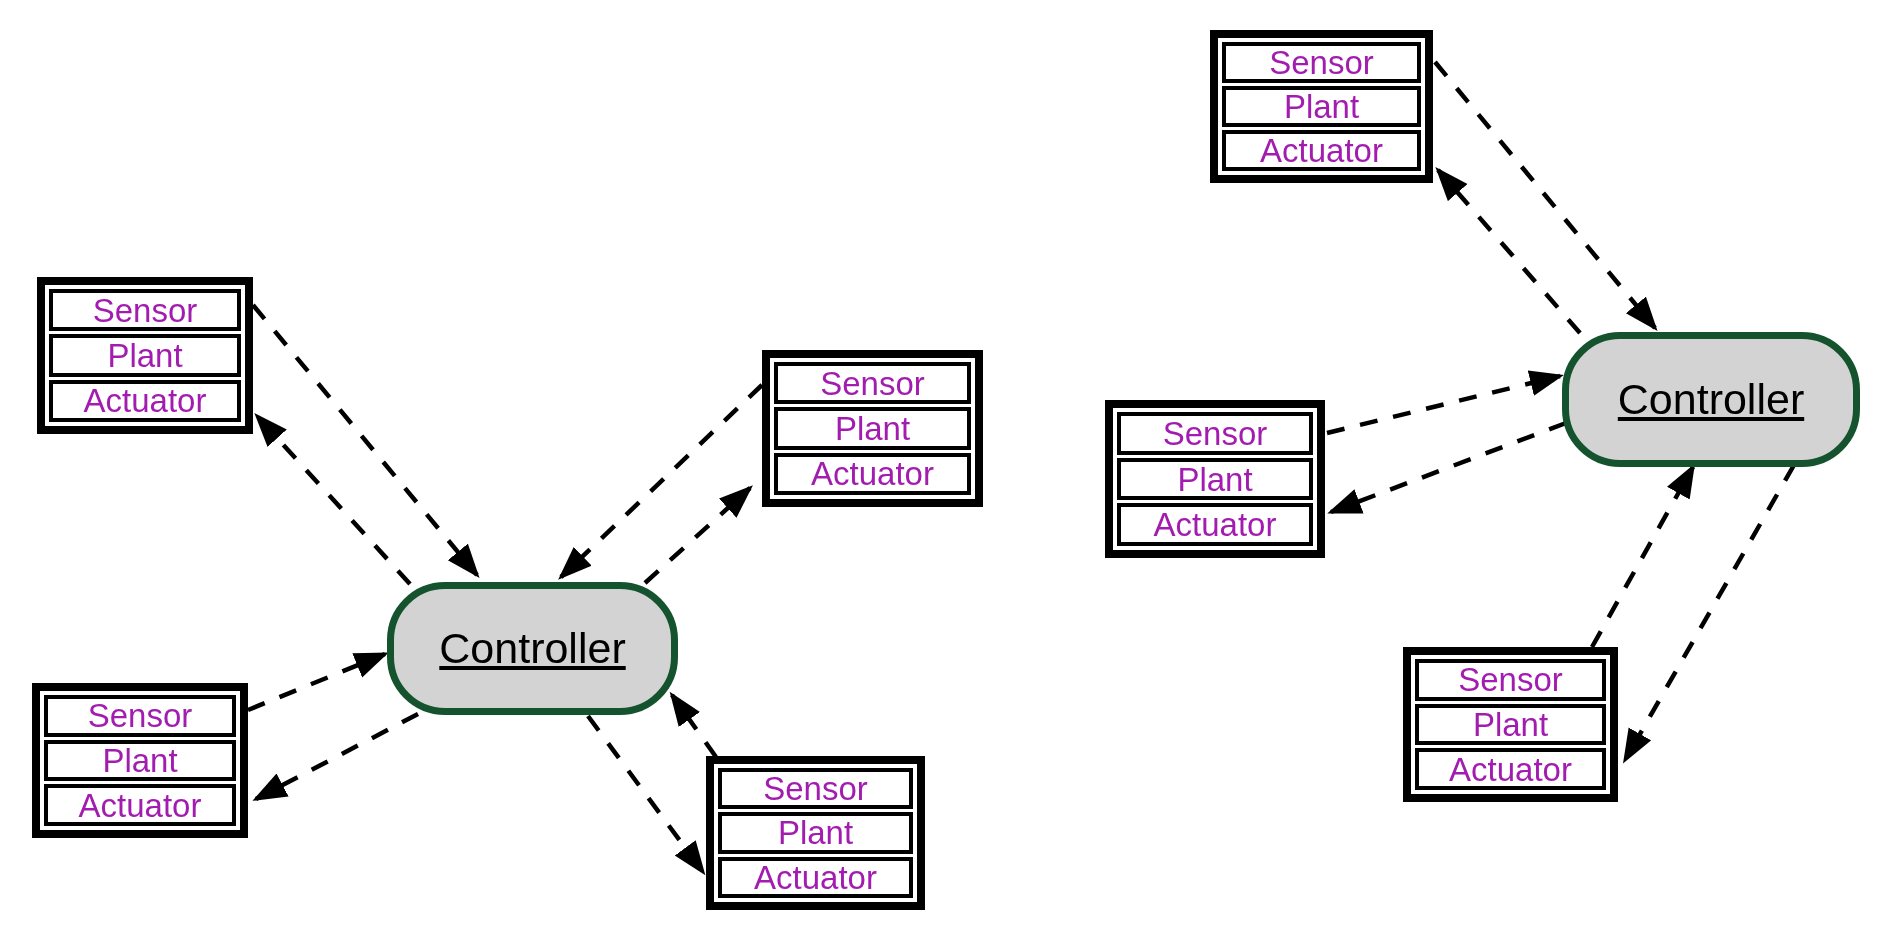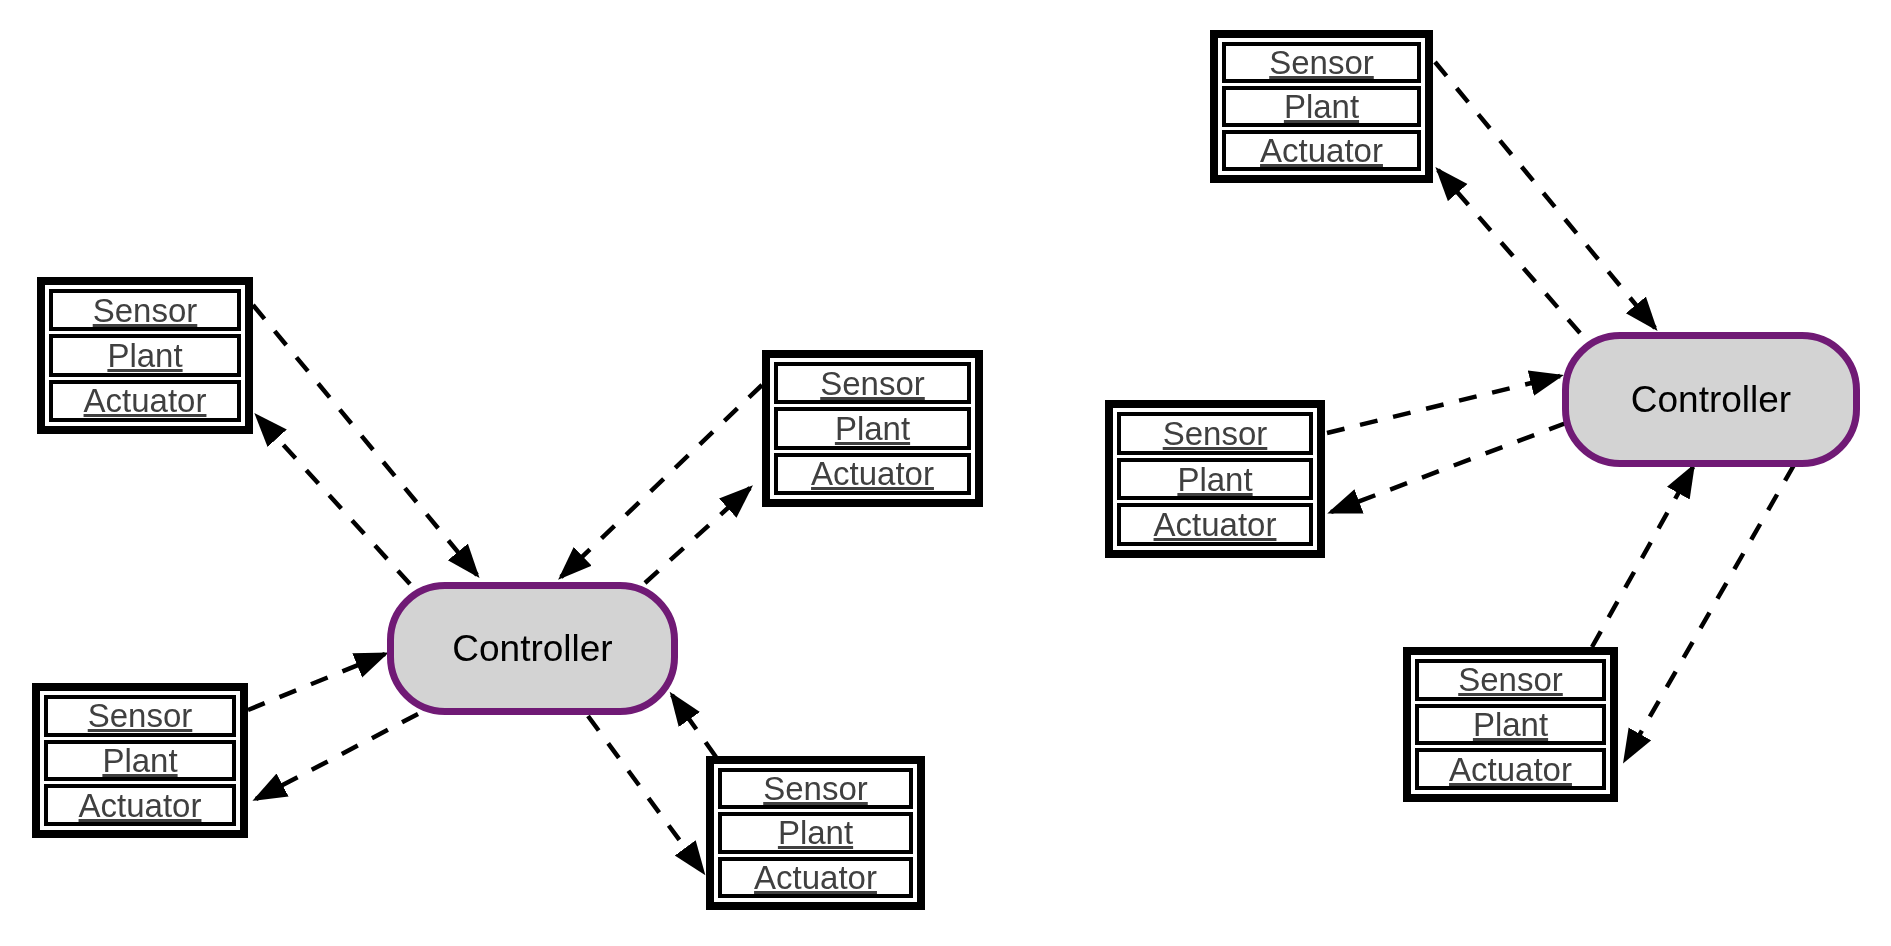--- a/index.html
+++ b/index.html
@@ -24,36 +24,36 @@
   .cell{
     box-sizing:border-box;
     flex:1;
     border:4px solid #000000;
     background:#ffffff;
     display:flex;
     align-items:center;
     justify-content:center;
     font-size:33px;
     line-height:1;
-    color:#404040;
+    color:#a21caf;
     white-space:nowrap;
-    text-decoration:underline;
   }
   .controller{
     position:absolute;
     box-sizing:border-box;
-    border:7px solid #701a75;
+    border:7px solid #14532d;
     border-radius:58px;
     background:#d3d3d3;
     display:flex;
     align-items:center;
     justify-content:center;
-    font-size:37px;
+    font-size:43px;
     color:#000000;
     white-space:nowrap;
+    text-decoration:underline;
   }
 </style>
 </head>
 <body>
 
 <div class="canvas">
 
   <svg id="edges" viewBox="0 0 1891 946" xmlns="http://www.w3.org/2000/svg">
     <defs>
       <marker id="arrowhead" markerUnits="userSpaceOnUse" markerWidth="36" markerHeight="28" refX="30" refY="13" orient="auto">

